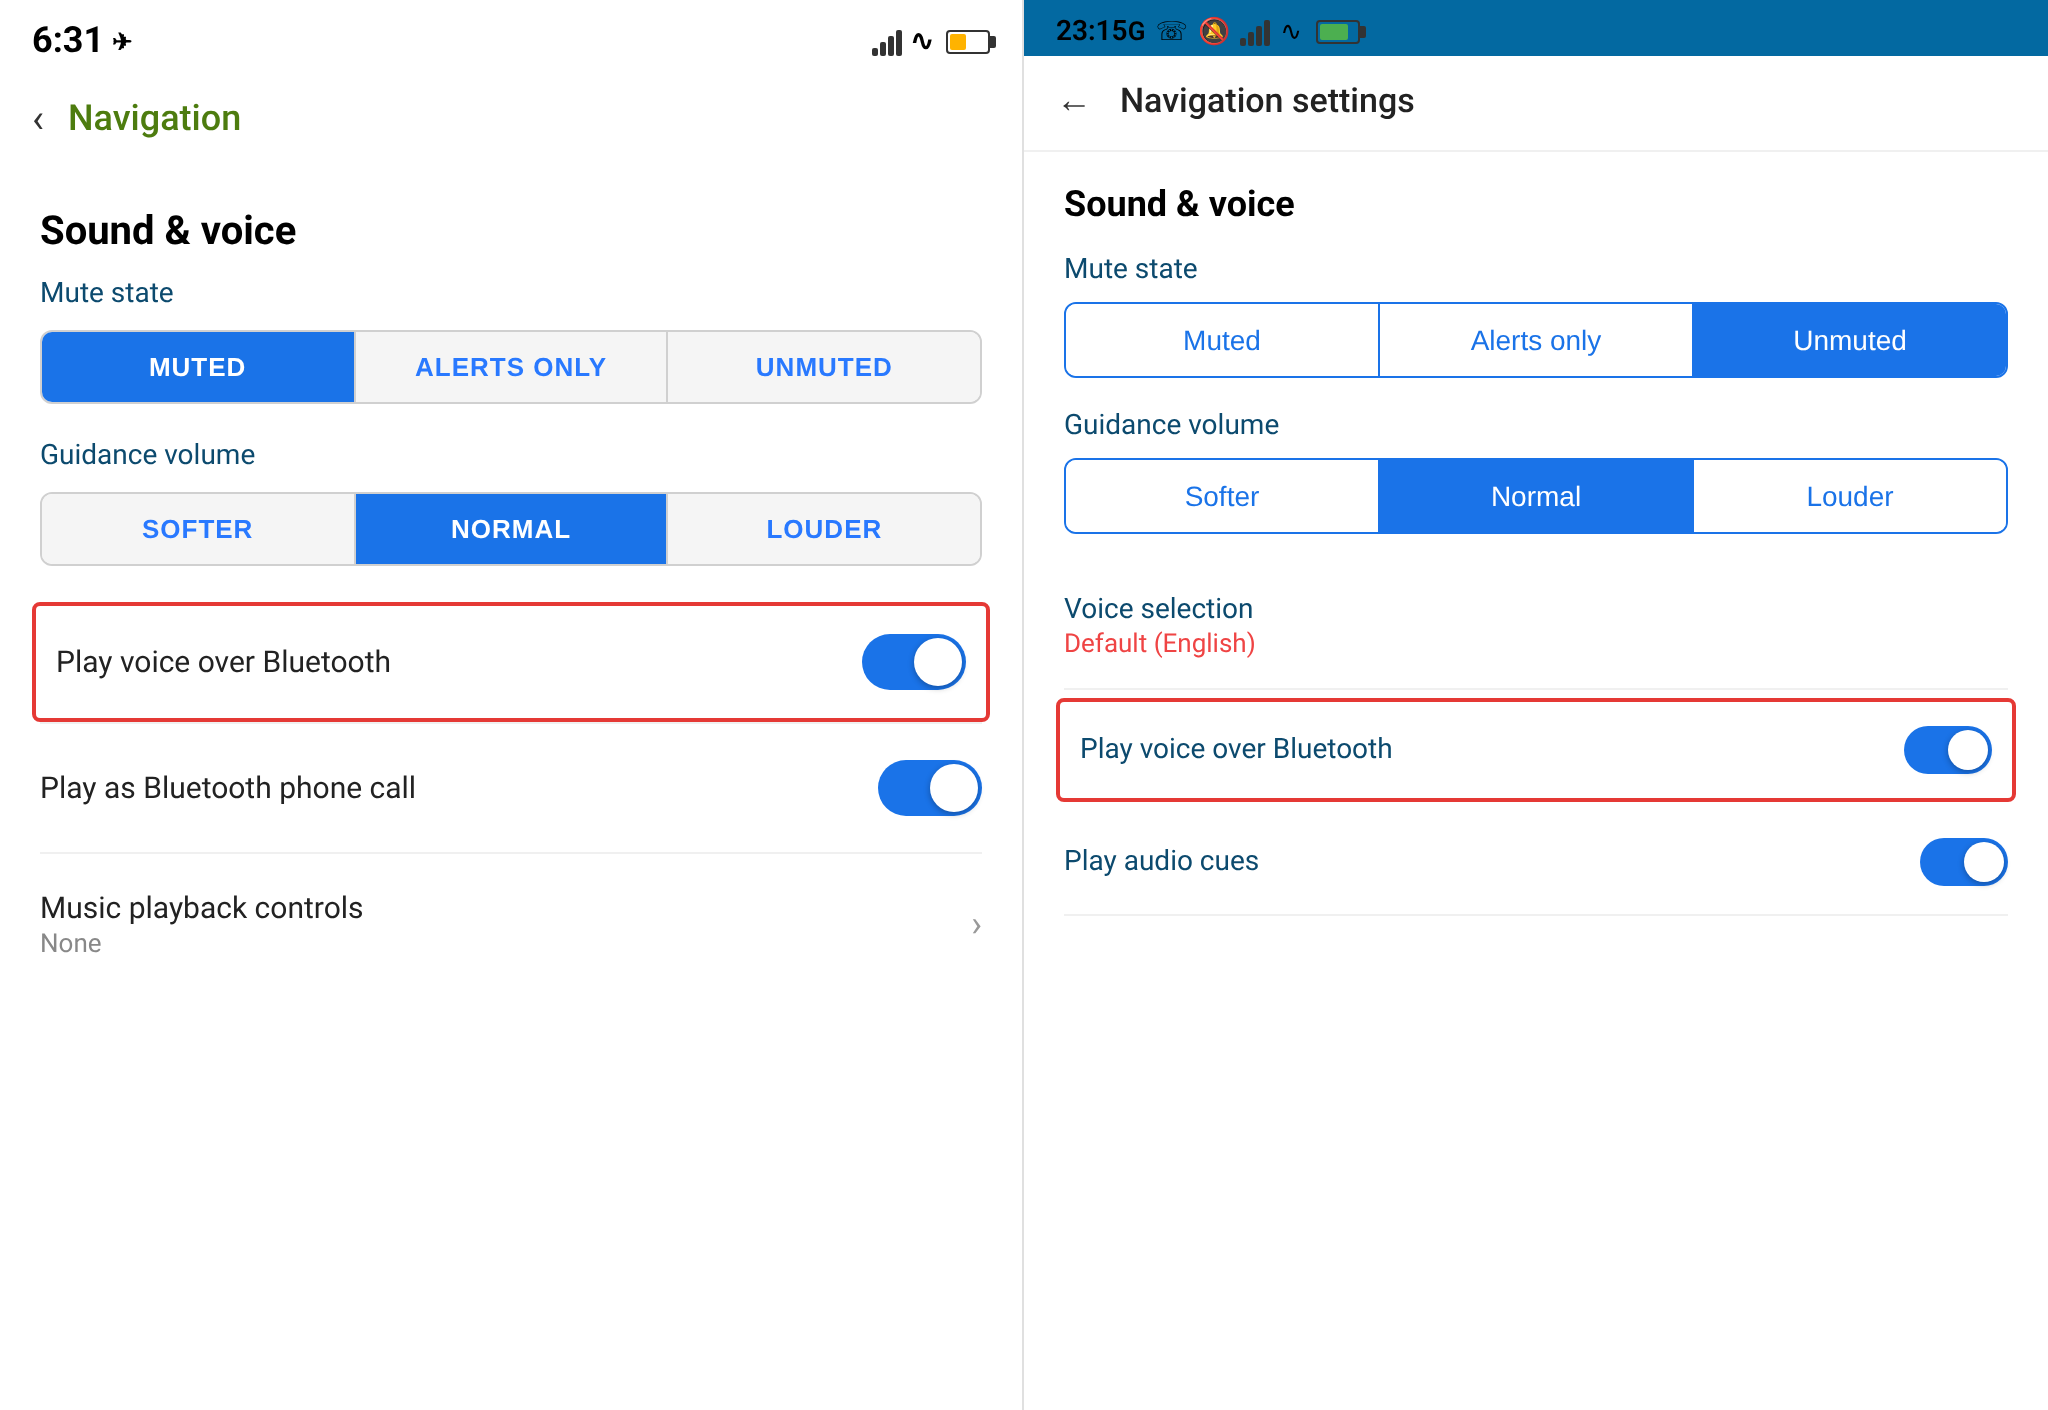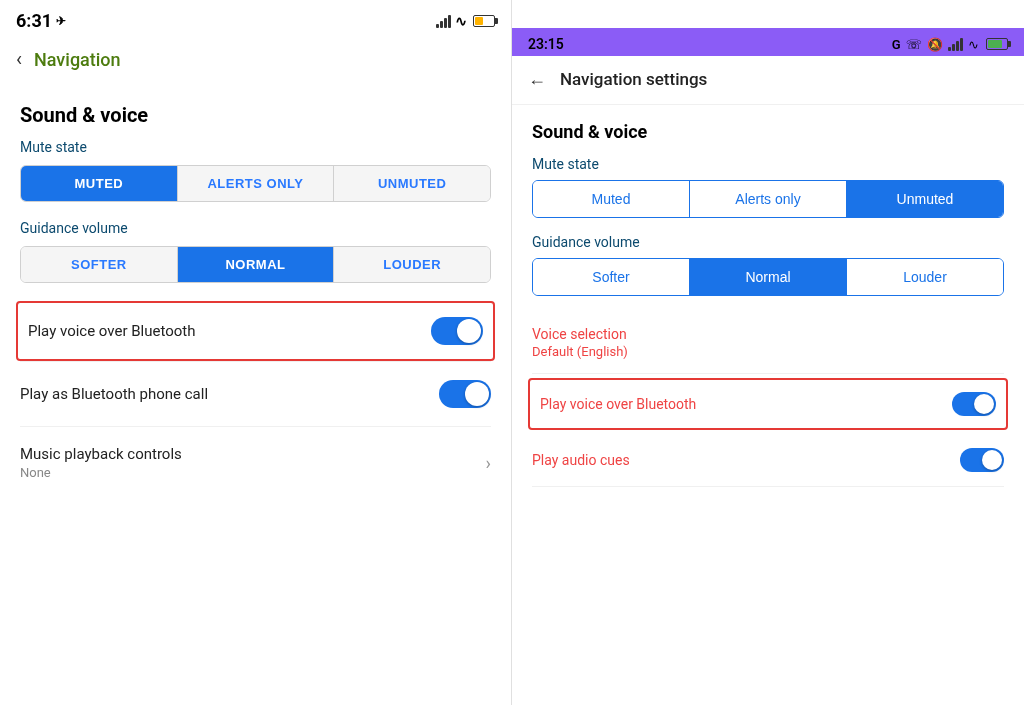--- a/index.html
+++ b/index.html
@@ -163,26 +163,25 @@
     .right-panel {
       width: 512px;
       height: 705px;
       background: #fff;
       display: flex;
       flex-direction: column;
     }
 
     .status-bar-right {
       display: flex;
-      justify-content: space-between;
+      justify-content: flex-start;
       align-items: center;
       padding: 8px 16px 4px;
       font-size: 13px;
-      background: #8b5cf6;
-      margin-top: 28px;
+      background: #0369a1;
     }
 
     .nav-header-right {
       display: flex;
       align-items: center;
       padding: 12px 16px 14px;
       gap: 14px;
       border-bottom: 1px solid #f0f0f0;
     }
 
@@ -243,21 +242,21 @@
 
     .setting-row-right.highlighted {
       border: 2.5px solid #e53935;
       border-radius: 4px;
       padding: 12px 10px;
       margin: 4px -4px;
     }
 
     .setting-label-right {
       font-size: 14px;
-      color: #ef4444;
+      color: #0c4a6e;
     }
 
     .setting-sublabel-right {
       font-size: 13px;
       color: #ef4444;
       margin-top: 2px;
     }
 
     .toggle-switch-right {
       width: 44px;

